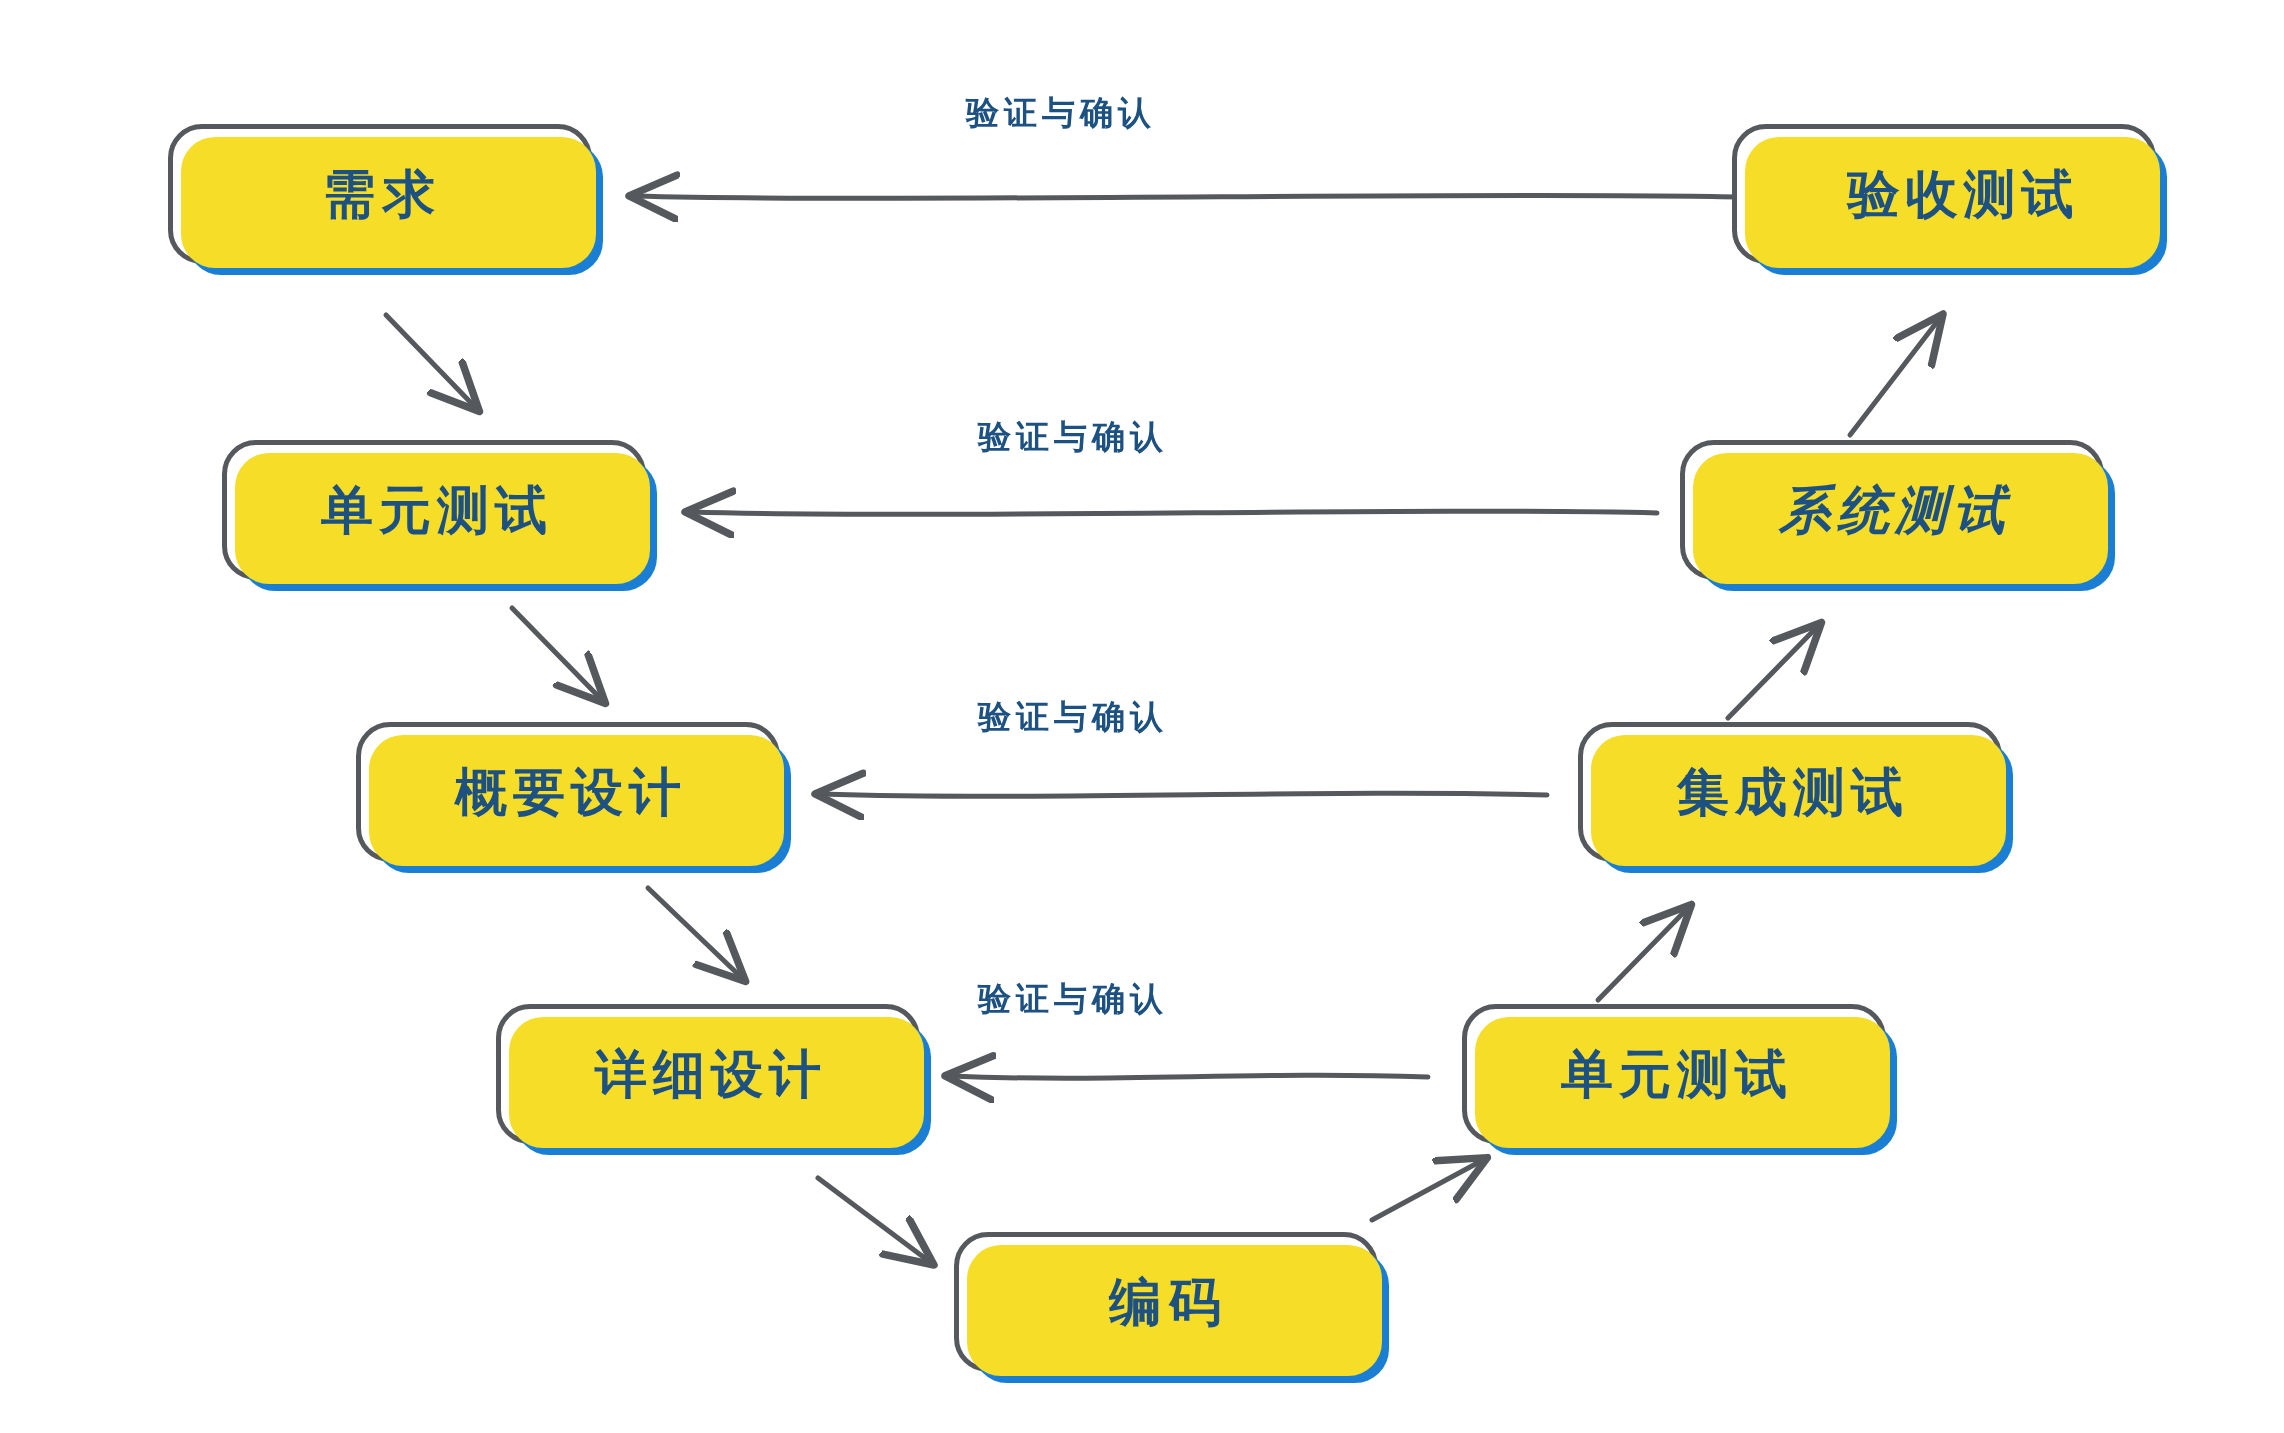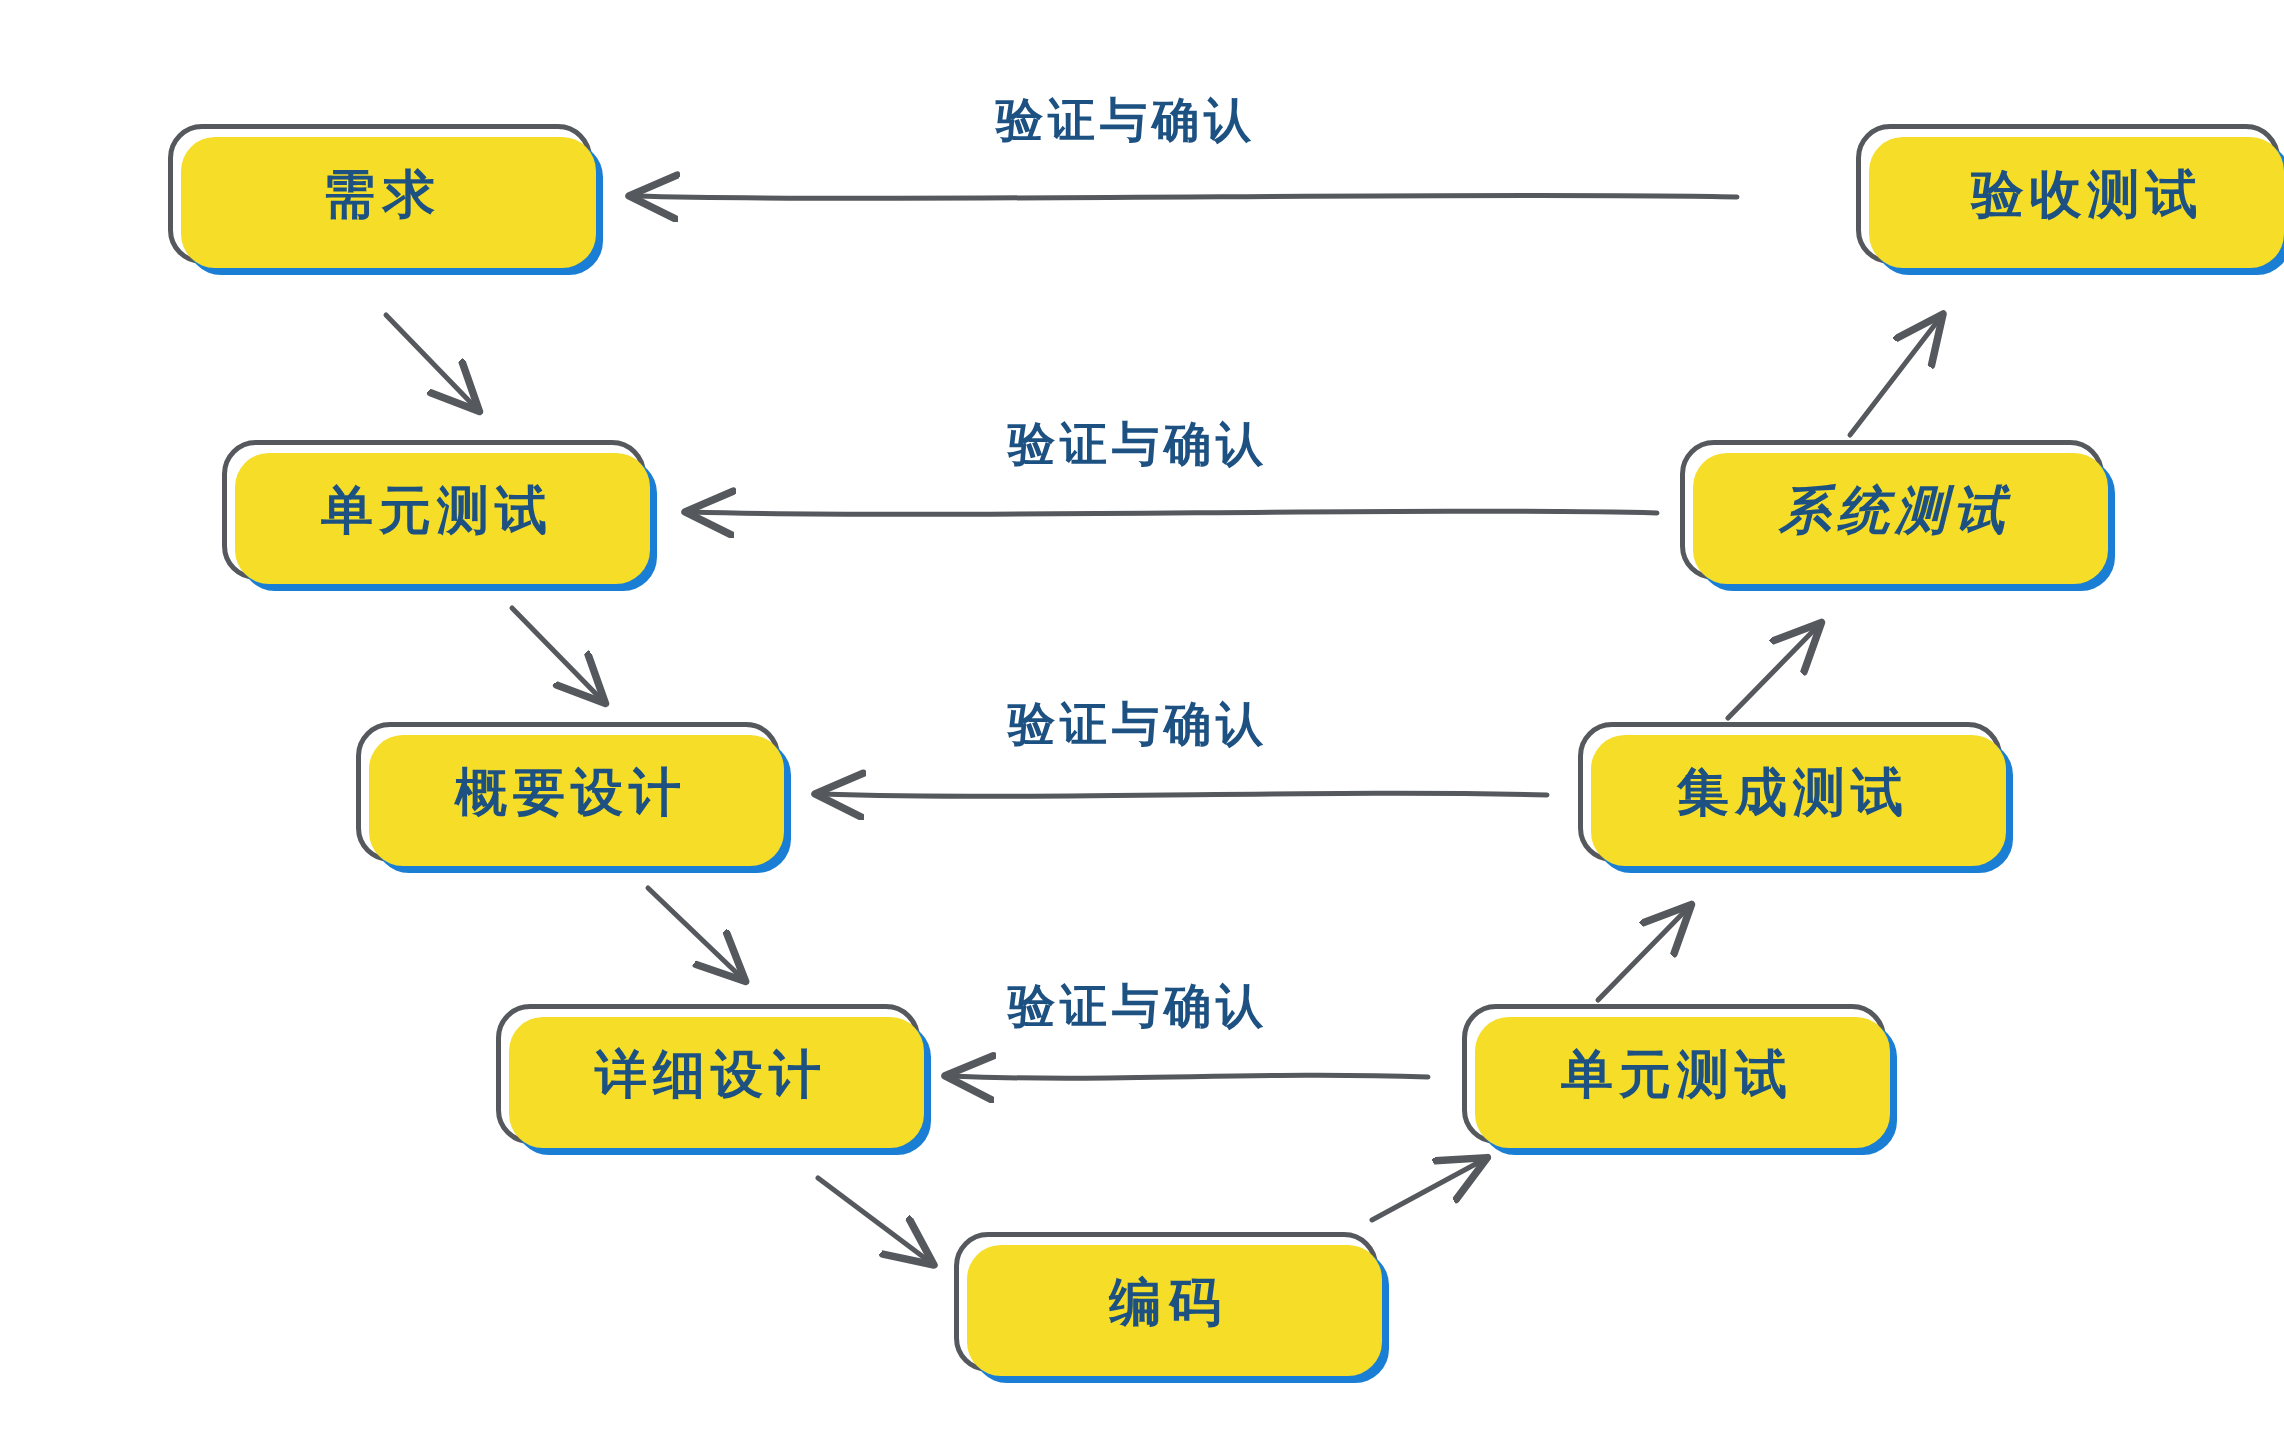--- a/index.html
+++ b/index.html
@@ -54,28 +54,27 @@
     line-height:1;
     padding-left:6px;
     user-select:none;
   }
   .node.small .node-label{letter-spacing:8px;}
 
   
   .vv-label{
     position:absolute;
     color:#1d5182;
-    font-size:47px;
+    font-size:33px;
     font-weight:700;
     letter-spacing:5px;
     white-space:nowrap;
     line-height:1;
     z-index:7;
     user-select:none;
-    margin-left:30px;
   }
 
   
   #arrows{
     position:absolute;
     left:0; top:0;
     width:2284px;
     height:1433px;
     z-index:3;
     pointer-events:none;
@@ -137,21 +136,21 @@
   </div>
 
   <div class="node" style="left:1578px; top:722px; width:424px; height:140px;">
     <span class="node-label">集成测试</span>
   </div>
 
   <div class="node" style="left:1680px; top:440px; width:424px; height:140px;font-style:italic;">
     <span class="node-label">系统测试</span>
   </div>
 
-  <div class="node" style="left:1856px; top:124px; width:424px; height:140px;padding-left:33px;">
+  <div class="node" style="left:1732px; top:124px; width:424px; height:140px;padding-left:33px;">
     <span class="node-label">验收测试</span>
   </div>
 
   <div class="vv-label" style="left:966px; top:96px;">验证与确认</div>
 
   <div class="vv-label" style="left:978px; top:420px;">验证与确认</div>
 
   <div class="vv-label" style="left:978px; top:700px;">验证与确认</div>
 
   <div class="vv-label" style="left:978px; top:982px;">验证与确认</div>

